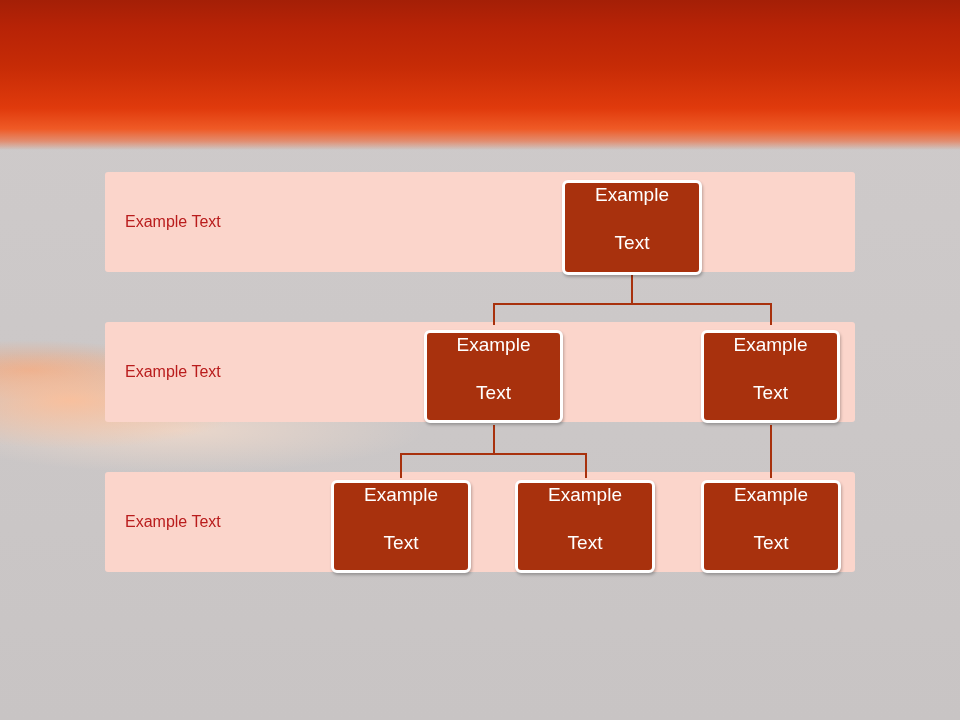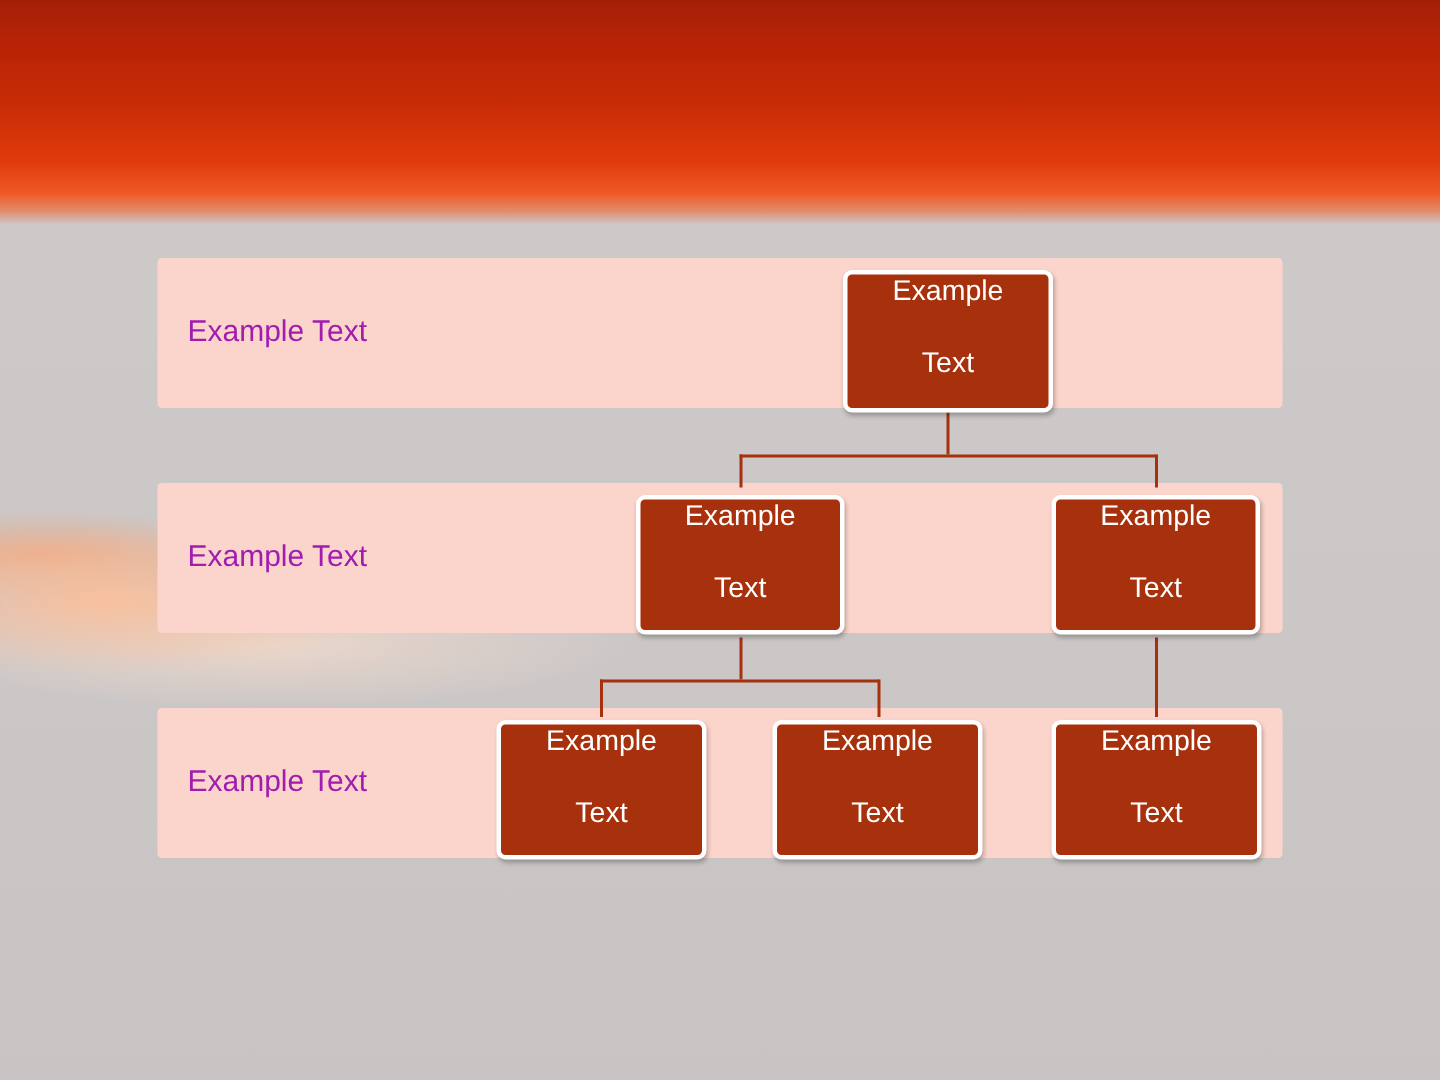--- a/index.html
+++ b/index.html
@@ -70,22 +70,22 @@
   }
   .band-1 { top: 172px; }
   .band-2 { top: 322px; }
   .band-3 { top: 472px; }
 
   .band-label {
     position: absolute;
     left: 20px;
     top: 50%;
     transform: translateY(-50%);
-    color: #a21caf;
-    font-size: 20px;
+    color: #b91c1c;
+    font-size: 16px;
     white-space: nowrap;
   }
 
   
   .node {
     position: absolute;
     background: #a8310d;
     border: 3px solid #ffffff;
     border-radius: 6px;
     box-sizing: border-box;

